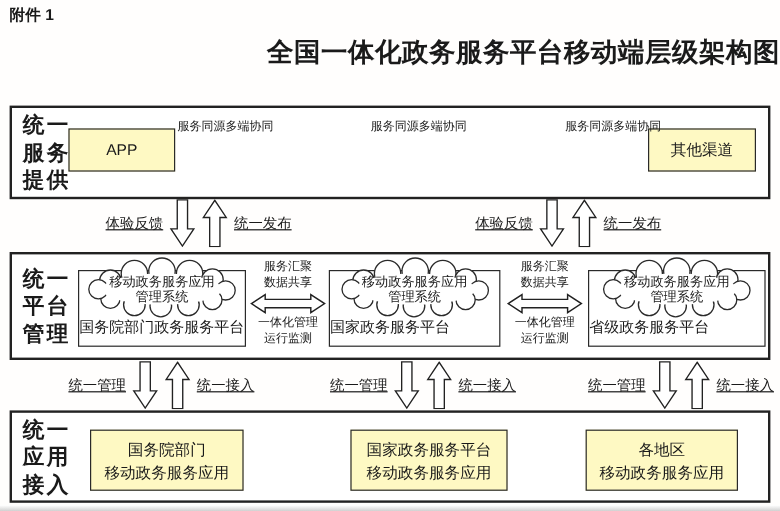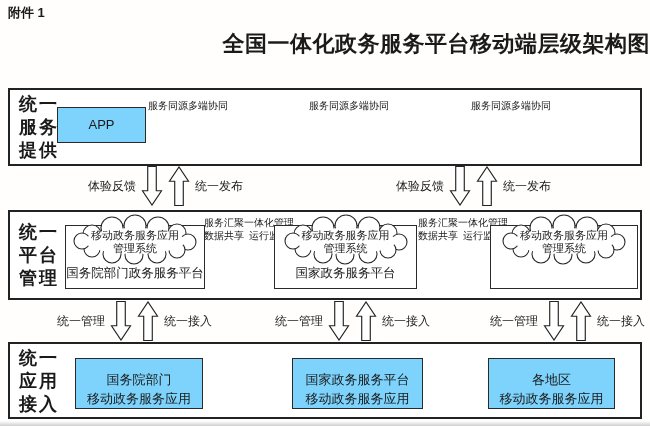--- a/index.html
+++ b/index.html
@@ -14,57 +14,60 @@
     font-weight:bold;letter-spacing:.5px;font-family:"Liberation Sans", sans-serif;}
   .band{position:absolute;left:8px;width:634px;border:2px solid #222;background:#fff;box-sizing:border-box;}
   .band1{top:88px;height:78px;}
   .band2{top:210px;height:90px;}
   .band3{top:342px;height:77px;}
   .band-label{position:absolute;left:9px;font-size:18px;font-weight:bold;line-height:23px;
     letter-spacing:2px;white-space:nowrap;}
   .band1 .band-label{top:3px;}
   .band2 .band-label{top:9px;}
   .band3 .band-label{top:3px;}
-  .node{position:absolute;border:1.5px solid #2a2a2a;background:#7dd3fc;display:flex;
+  .node{position:absolute;border:1.5px solid #2a2a2a;background:#fef9c3;display:flex;
     flex-direction:column;align-items:center;justify-content:center;text-align:center;
     font-size:13px;line-height:18px;box-sizing:border-box;}
   .chan{top:17px;height:36px;}
   .hlink{position:absolute;display:flex;flex-direction:row;align-items:center;width:68px;}
   .hlink .lbl{font-size:10px;line-height:13px;white-space:nowrap;}
   .vpair{position:absolute;height:40px;display:flex;align-items:center;gap:5px;}
-  .vpair .lbl{font-size:12px;white-space:nowrap;}
+  .vpair .lbl{font-size:12px;white-space:nowrap;text-decoration:underline;}
   .p-box{position:absolute;top:13px;height:64px;border:1.5px solid #2a2a2a;background:#fff;box-sizing:border-box;}
   .cloud{position:absolute;top:-7px;left:50%;transform:translateX(-50%);width:130px;height:44px;}
   .cloud svg{position:absolute;left:0;top:0;overflow:visible;}
   .cloud-text{position:absolute;left:0;top:1px;width:100%;height:100%;display:flex;
     flex-direction:column;align-items:center;justify-content:center;font-size:11px;line-height:13px;}
-  .p-name{position:absolute;left:0;bottom:6px;width:100%;text-align:center;font-size:12.5px;}
-  .plink{position:absolute;top:5px;width:72px;display:flex;align-items:center;}
+  .p-name{position:absolute;left:0;bottom:6px;width:100%;text-align:left;font-size:12.5px;}
+  .plink{position:absolute;top:5px;width:72px;display:flex;flex-direction:column;align-items:center;}
   .plink .lbl{font-size:10px;line-height:12.5px;white-space:nowrap;text-align:center;}
-  .app-box{top:14px;height:51px;font-size:13px;line-height:19px;justify-content:flex-end;}
+  .app-box{top:14px;height:51px;font-size:13px;line-height:19px;}
   .bottom-strip{position:absolute;left:0;right:0;bottom:0;height:5px;
     background:linear-gradient(#ffffff,#cfcfcf);}
 </style>
 </head>
 <body>
 
 <div class="page">
 
   <div class="attachment">附件 1</div>
   <div class="title">全国一体化政务服务平台移动端层级架构图</div>
 
   <div class="band band1">
     <div class="band-label">
       <div>统一</div>
       <div>服务</div>
       <div>提供</div>
     </div>
 
     <div class="node chan" style="left:47px;width:89px;font-family:'Liberation Sans',sans-serif">
       <span>APP</span>
+    </div>
+    <div class="node chan" style="left:530px;width:90px">
+      <span>其他渠道</span>
     </div>
 
     <div class="hlink" style="left:138px;top:9px">
       <span class="lbl">服务同源</span>
       <svg width="64" height="11" viewBox="0 0 64 12">
         <path d="M1,6 L11,1.2 V4 H53 V1.2 L63,6 L53,10.8 V8 H11 V10.8 Z" fill="#151515"></path>
       </svg>
       <span class="lbl">多端协同</span>
     </div>
     <div class="hlink" style="left:299px;top:9px">
@@ -198,20 +201,21 @@
               <circle cx="22" cy="30" r="8"></circle>
               <circle cx="12" cy="22" r="8"></circle>
           </g>
           <ellipse cx="65" cy="22" rx="50" ry="13" fill="#fff"></ellipse>
         </svg>
         <div class="cloud-text">
           <span>移动政务服务应用</span>
           <span>管理系统</span>
         </div>
       </div>
+      <div class="p-name">省级政务服务平台</div>
     </div>
   </div>
 
   <div class="vpair" style="left:57px;top:301px">
     <span class="lbl">统一管理</span>
     <svg width="22" height="40" viewBox="0 0 22 42">
       <path d="M6.5,0.5 L6.5,26 L1,26 L11,41 L21,26 L15.5,26 L15.5,0.5 Z" fill="#fff" stroke="#222" stroke-width="1.2"></path>
     </svg>
     <svg width="22" height="40" viewBox="0 0 22 42">
       <path d="M6.5,41.5 L6.5,16 L1,16 L11,1 L21,16 L15.5,16 L15.5,41.5 Z" fill="#fff" stroke="#222" stroke-width="1.2"></path>

